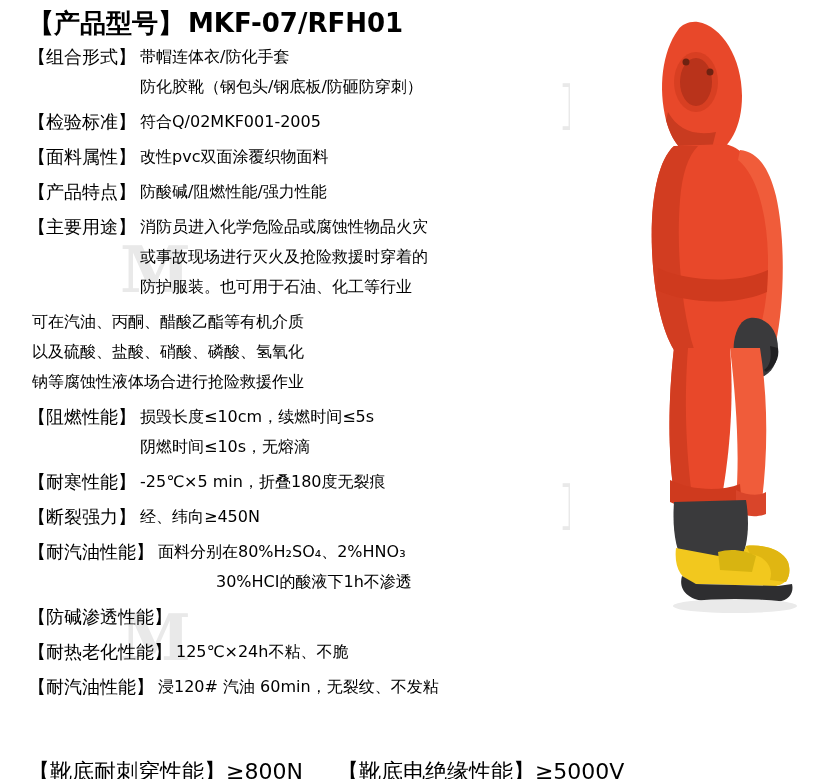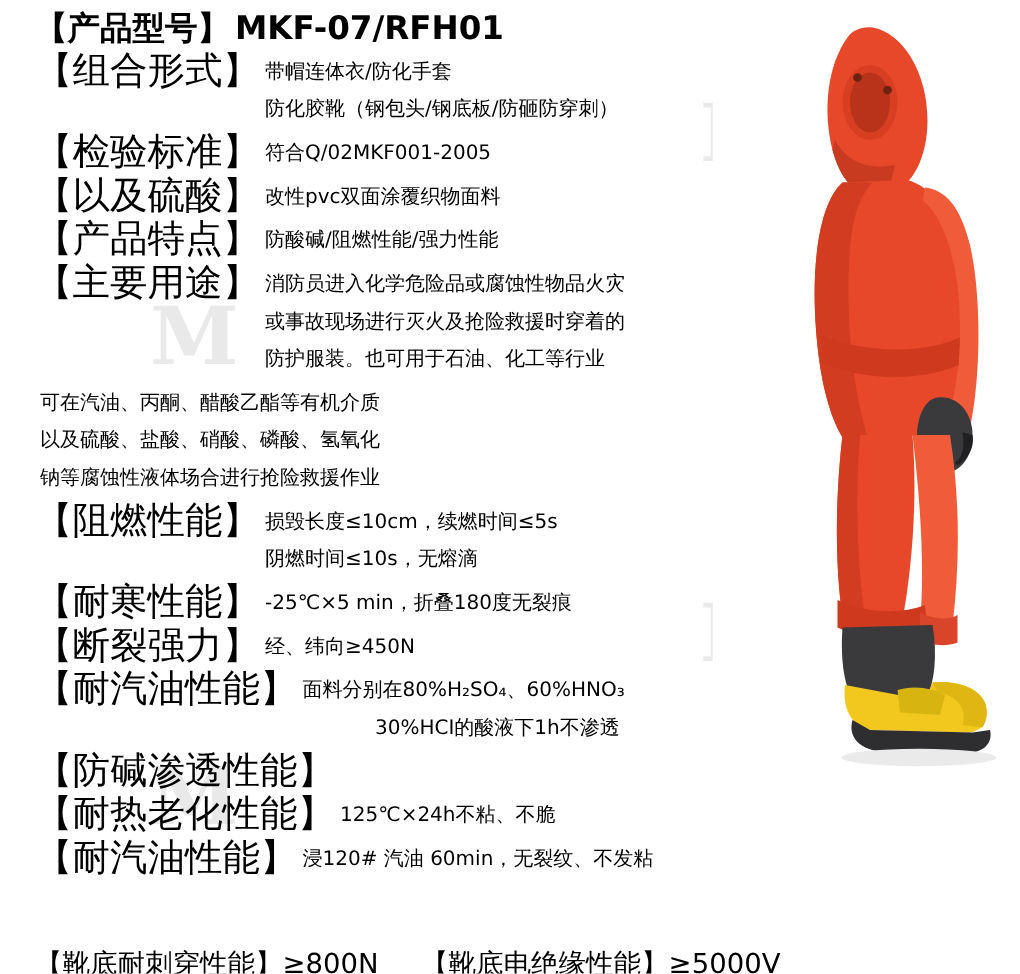--- a/index.html
+++ b/index.html
@@ -53,21 +53,21 @@
     width: 700px;
     z-index: 3;
   }
   .row {
     display: flex;
     align-items: flex-start;
     margin-bottom: 5px;
   }
   .label {
     flex: 0 0 auto;
-    font-size: 30px;
+    font-size: 18px;
     line-height: 30px;
     color: #000;
     white-space: nowrap;
     font-family: "DejaVu Sans", "Liberation Sans", sans-serif;
   }
   .value {
     flex: 1 1 auto;
     font-size: 16px;
     line-height: 30px;
     color: #000;
@@ -175,21 +175,21 @@
     </div>
 
     <div class="row">
       <div class="label">【检验标准】</div>
       <div class="value">
         <span class="ln">符合Q/02MKF001-2005</span>
       </div>
     </div>
 
     <div class="row">
-      <div class="label">【以及硫酸】</div>
+      <div class="label">【面料属性】</div>
       <div class="value">
         <span class="ln">改性pvc双面涂覆织物面料</span>
       </div>
     </div>
 
     <div class="row">
       <div class="label">【产品特点】</div>
       <div class="value">
         <span class="ln">防酸碱/阻燃性能/强力性能</span>
       </div>
@@ -230,21 +230,21 @@
     <div class="row">
       <div class="label">【断裂强力】</div>
       <div class="value">
         <span class="ln">经、纬向≥450N</span>
       </div>
     </div>
 
     <div class="row">
       <div class="label">【耐汽油性能】</div>
       <div class="value">
-        <span class="ln">面料分别在80%H₂SO₄、60%HNO₃</span>
+        <span class="ln">面料分别在80%H₂SO₄、2%HNO₃</span>
         <span class="ln ind">30%HCI的酸液下1h不渗透</span>
       </div>
     </div>
 
     <div class="row">
       <div class="label">【防碱渗透性能】</div>
     </div>
 
     <div class="row">
       <div class="label">【耐热老化性能】</div>

